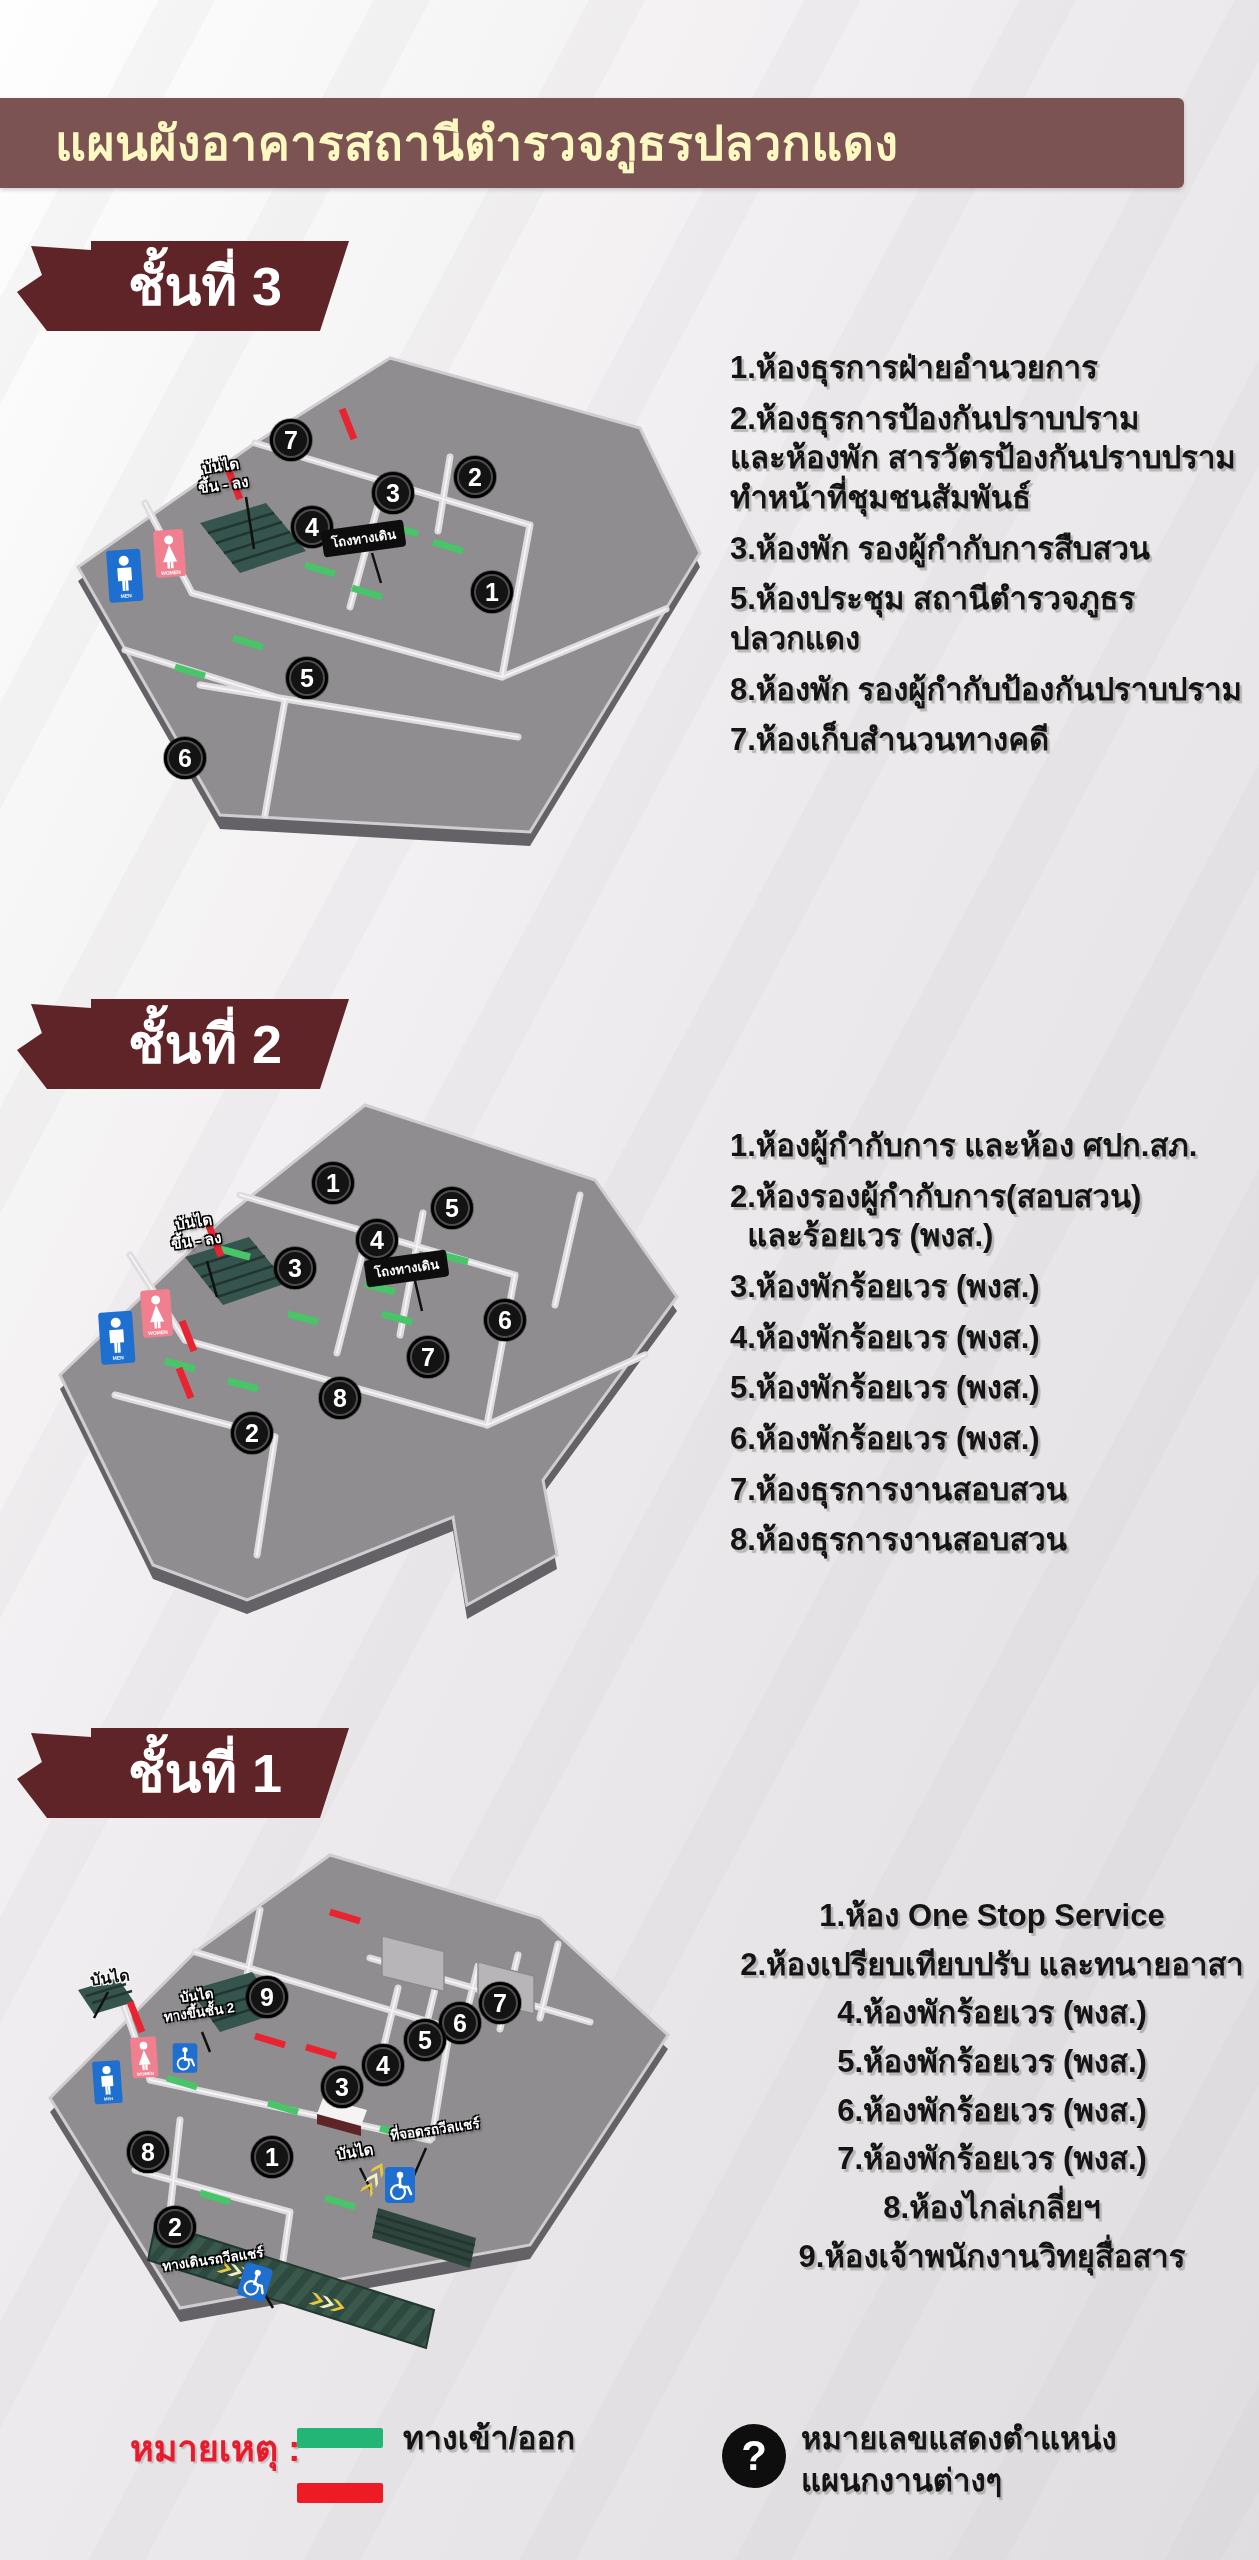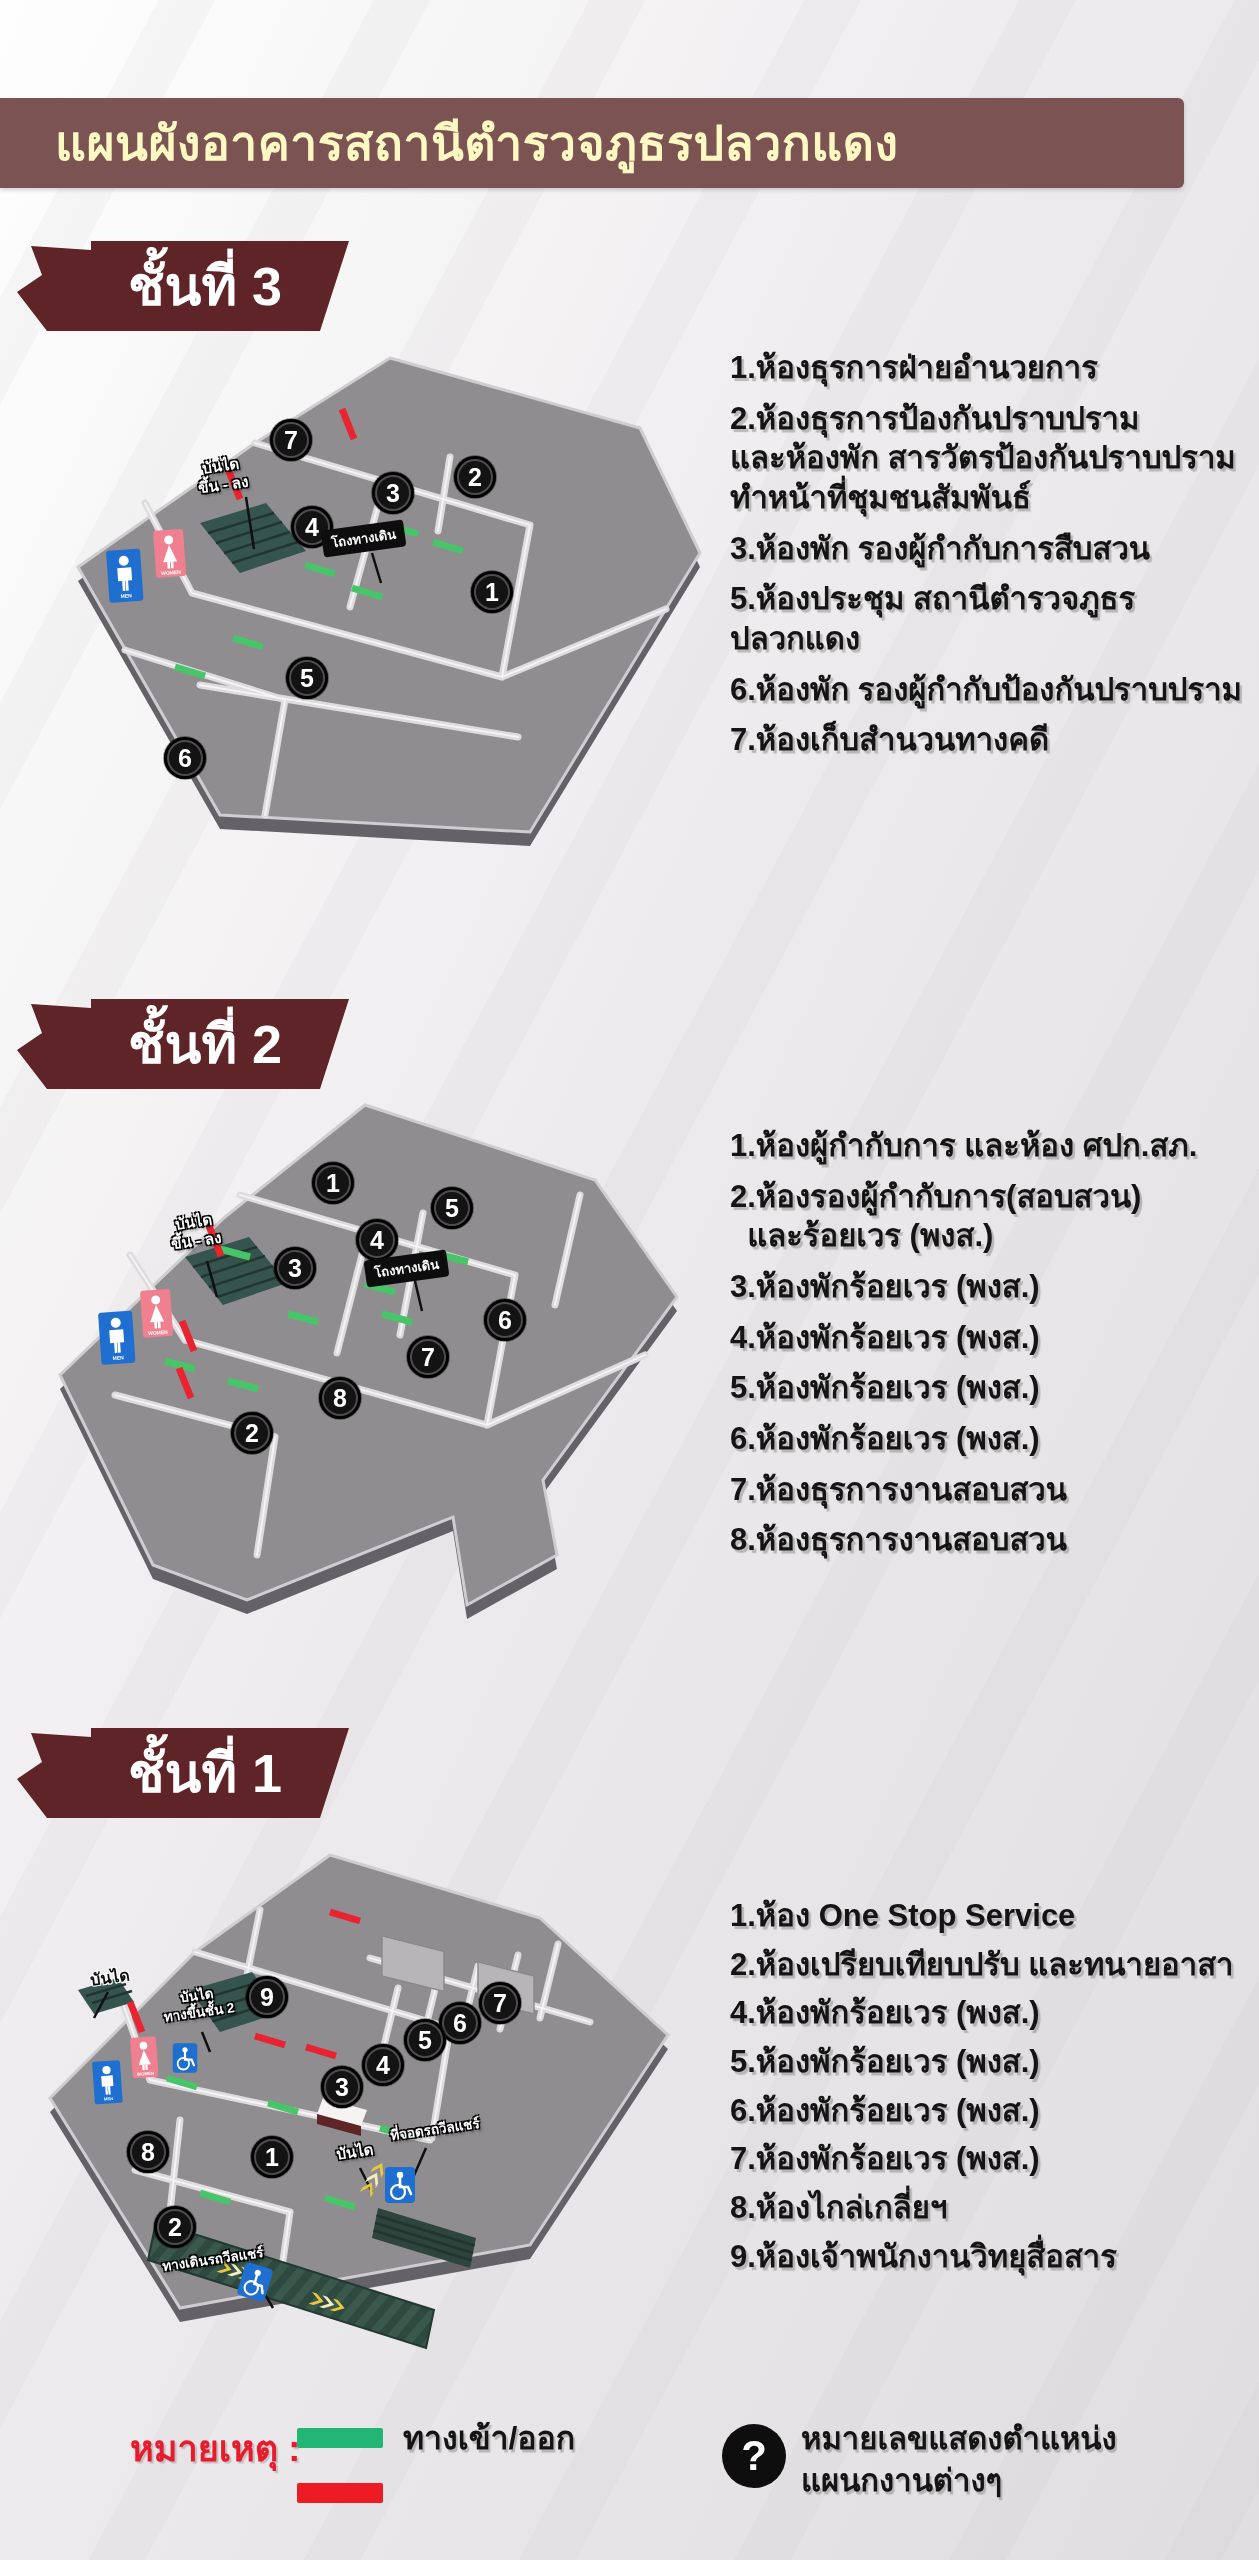--- a/index.html
+++ b/index.html
@@ -40,21 +40,21 @@
     color:#fff; font-size:54px; font-weight:bold;
   }
   
   .legend{ position:absolute; left:730px; width:524px; z-index:4; }
   .legend-item{
     font-size:31px; font-weight:bold; color:#141414;
     line-height:1.28; white-space:pre-wrap;
     text-shadow:2.5px 3px 1px rgba(110,110,110,.4);
     margin-bottom:11px;
   }
-  .legend.tight .legend-item{ margin-bottom:9px; }
+  .legend.tight .legend-item{ margin-bottom:9px;text-align:center; }
   
   .plan{ position:absolute; z-index:3; }
   .plan svg{ position:absolute; inset:0; overflow:visible; }
   .badge{
     position:absolute; width:42px; height:42px; margin:-21px 0 0 -21px;
     border-radius:50%; background:#131313; color:#fff;
     display:flex; align-items:center; justify-content:center;
     font-size:25px; font-weight:bold;
     box-shadow:inset 0 0 0 3px #000, inset 0 0 0 5px #4d4d4d, 0 0 0 1px rgba(0,0,0,.35);
     z-index:8;
@@ -185,21 +185,21 @@
     <div class="plan-tag tilt" style="left:272px;top:180px">โถงทางเดิน</div>
   </div>
 
   <div class="legend" style="top:348px">
     <div class="legend-item">1.ห้องธุรการฝ่ายอำนวยการ</div>
     <div class="legend-item">2.ห้องธุรการป้องกันปราบปราม
 และห้องพัก สารวัตรป้องกันปราบปราม
 ทำหน้าที่ชุมชนสัมพันธ์</div>
     <div class="legend-item">3.ห้องพัก รองผู้กำกับการสืบสวน</div>
     <div class="legend-item">5.ห้องประชุม สถานีตำรวจภูธรปลวกแดง</div>
-    <div class="legend-item">6.ห้องพัก รองผู้กำกับป้องกันปราบปราม</div>
+    <div class="legend-item">8.ห้องพัก รองผู้กำกับป้องกันปราบปราม</div>
     <div class="legend-item">7.ห้องเก็บสำนวนทางคดี</div>
   </div>
 
   <div class="ribbon" style="top:998px">
     <svg viewBox="0 0 335 92">
       <polygon points="76,1 334,1 305,91 32,91 2,52 27,35 16,6 76,10" fill="#5e2428"></polygon>
     </svg>
     <div class="r-label">ชั้นที่ 2</div>
   </div>
 

